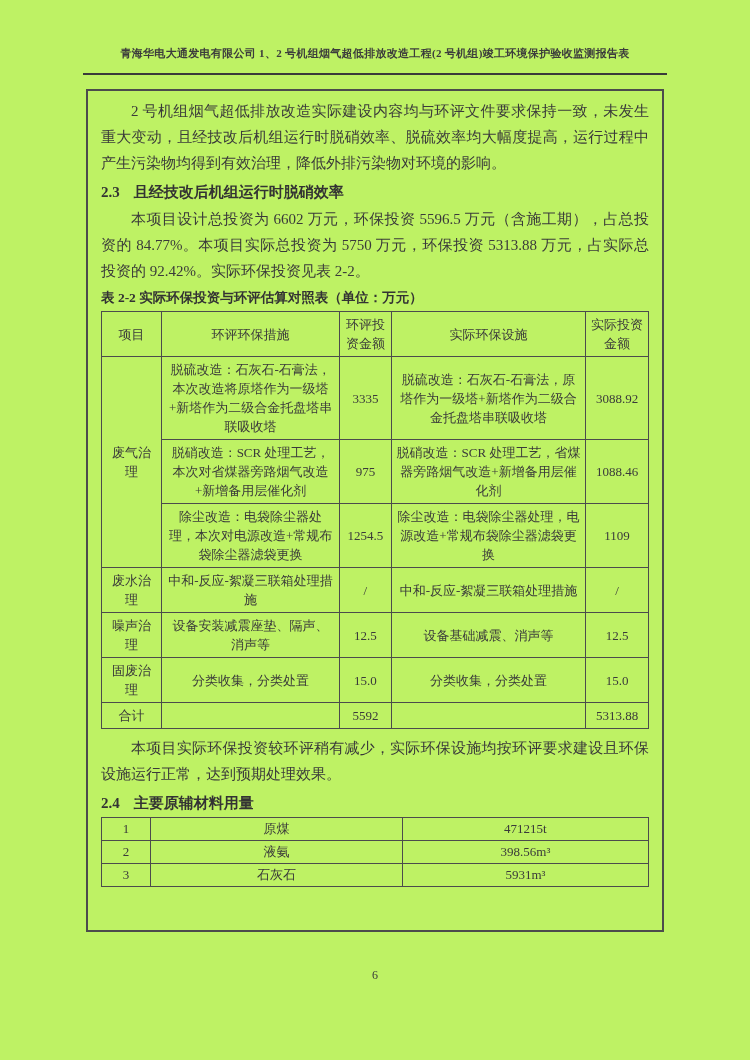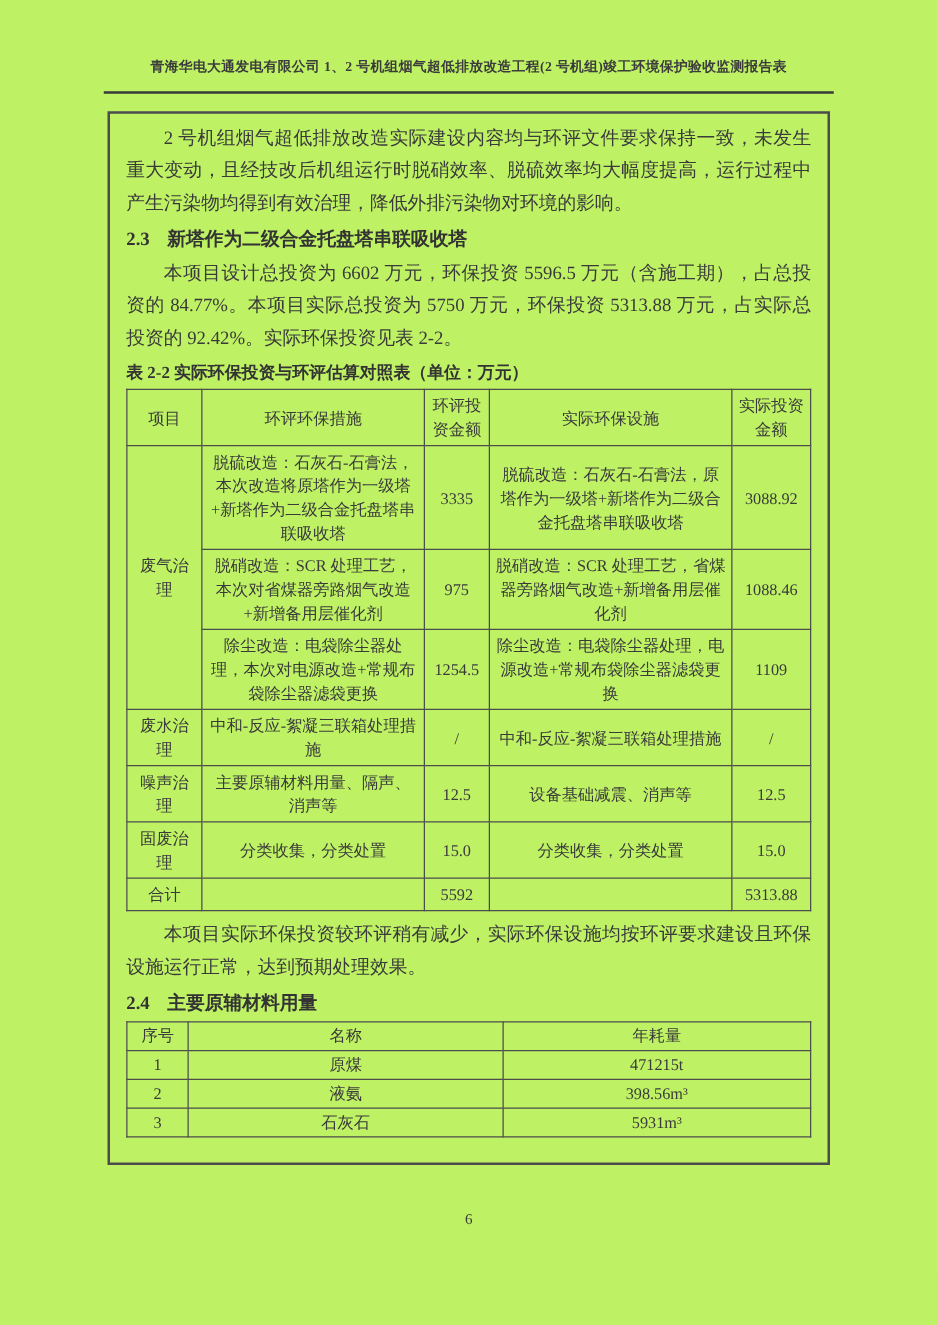--- a/index.html
+++ b/index.html
@@ -86,21 +86,21 @@
 <div class="page">
 
   <div class="doc-header">青海华电大通发电有限公司 1、2 号机组烟气超低排放改造工程(2 号机组)竣工环境保护验收监测报告表</div>
   <div class="header-rule"></div>
 
   <div class="content-box">
 
     <p class="para">2 号机组烟气超低排放改造实际建设内容均与环评文件要求保持一致，未发生重大变动，且经技改后机组运行时脱硝效率、脱硫效率均大幅度提高，运行过程中产生污染物均得到有效治理，降低外排污染物对环境的影响。</p>
 
     <p class="section-heading">
-      <span class="sec-num">2.3</span><span>新塔作为二级合金托盘塔串联吸收塔</span>
+      <span class="sec-num">2.3</span><span>且经技改后机组运行时脱硝效率</span>
     </p>
 
     <p class="para">本项目设计总投资为 6602 万元，环保投资 5596.5 万元（含施工期），占总投资的 84.77%。本项目实际总投资为 5750 万元，环保投资 5313.88 万元，占实际总投资的 92.42%。实际环保投资见表 2-2。</p>
 
     <div class="tbl-title">表 2-2  实际环保投资与环评估算对照表（单位：万元）</div>
 
     <table class="t22">
       <colgroup>
         <col style="width:11%">
           <col style="width:32.5%">
@@ -137,21 +137,21 @@
       </tr>
       <tr>
         <td>废水治理</td>
         <td>中和-反应-絮凝三联箱处理措施</td>
         <td>/</td>
         <td>中和-反应-絮凝三联箱处理措施</td>
         <td>/</td>
       </tr>
       <tr>
         <td>噪声治理</td>
-        <td>主要原辅材料用量、隔声、消声等</td>
+        <td>设备安装减震座垫、隔声、消声等</td>
         <td>12.5</td>
         <td>设备基础减震、消声等</td>
         <td>12.5</td>
       </tr>
       <tr>
         <td>固废治理</td>
         <td>分类收集，分类处置</td>
         <td>15.0</td>
         <td>分类收集，分类处置</td>
         <td>15.0</td>
@@ -173,25 +173,20 @@
     </p>
 
 
     <table class="t23">
       <colgroup>
         <col style="width:9%">
           <col style="width:46%">
           <col style="width:45%">
       </colgroup>
       <tbody>
-          <tr>
-        <th>序号</th>
-        <th>名称</th>
-        <th>年耗量</th>
-      </tr>
       <tr>
         <td>1</td>
         <td>原煤</td>
         <td>471215t</td>
       </tr>
       <tr>
         <td>2</td>
         <td>液氨</td>
         <td>398.56m³</td>
       </tr>

